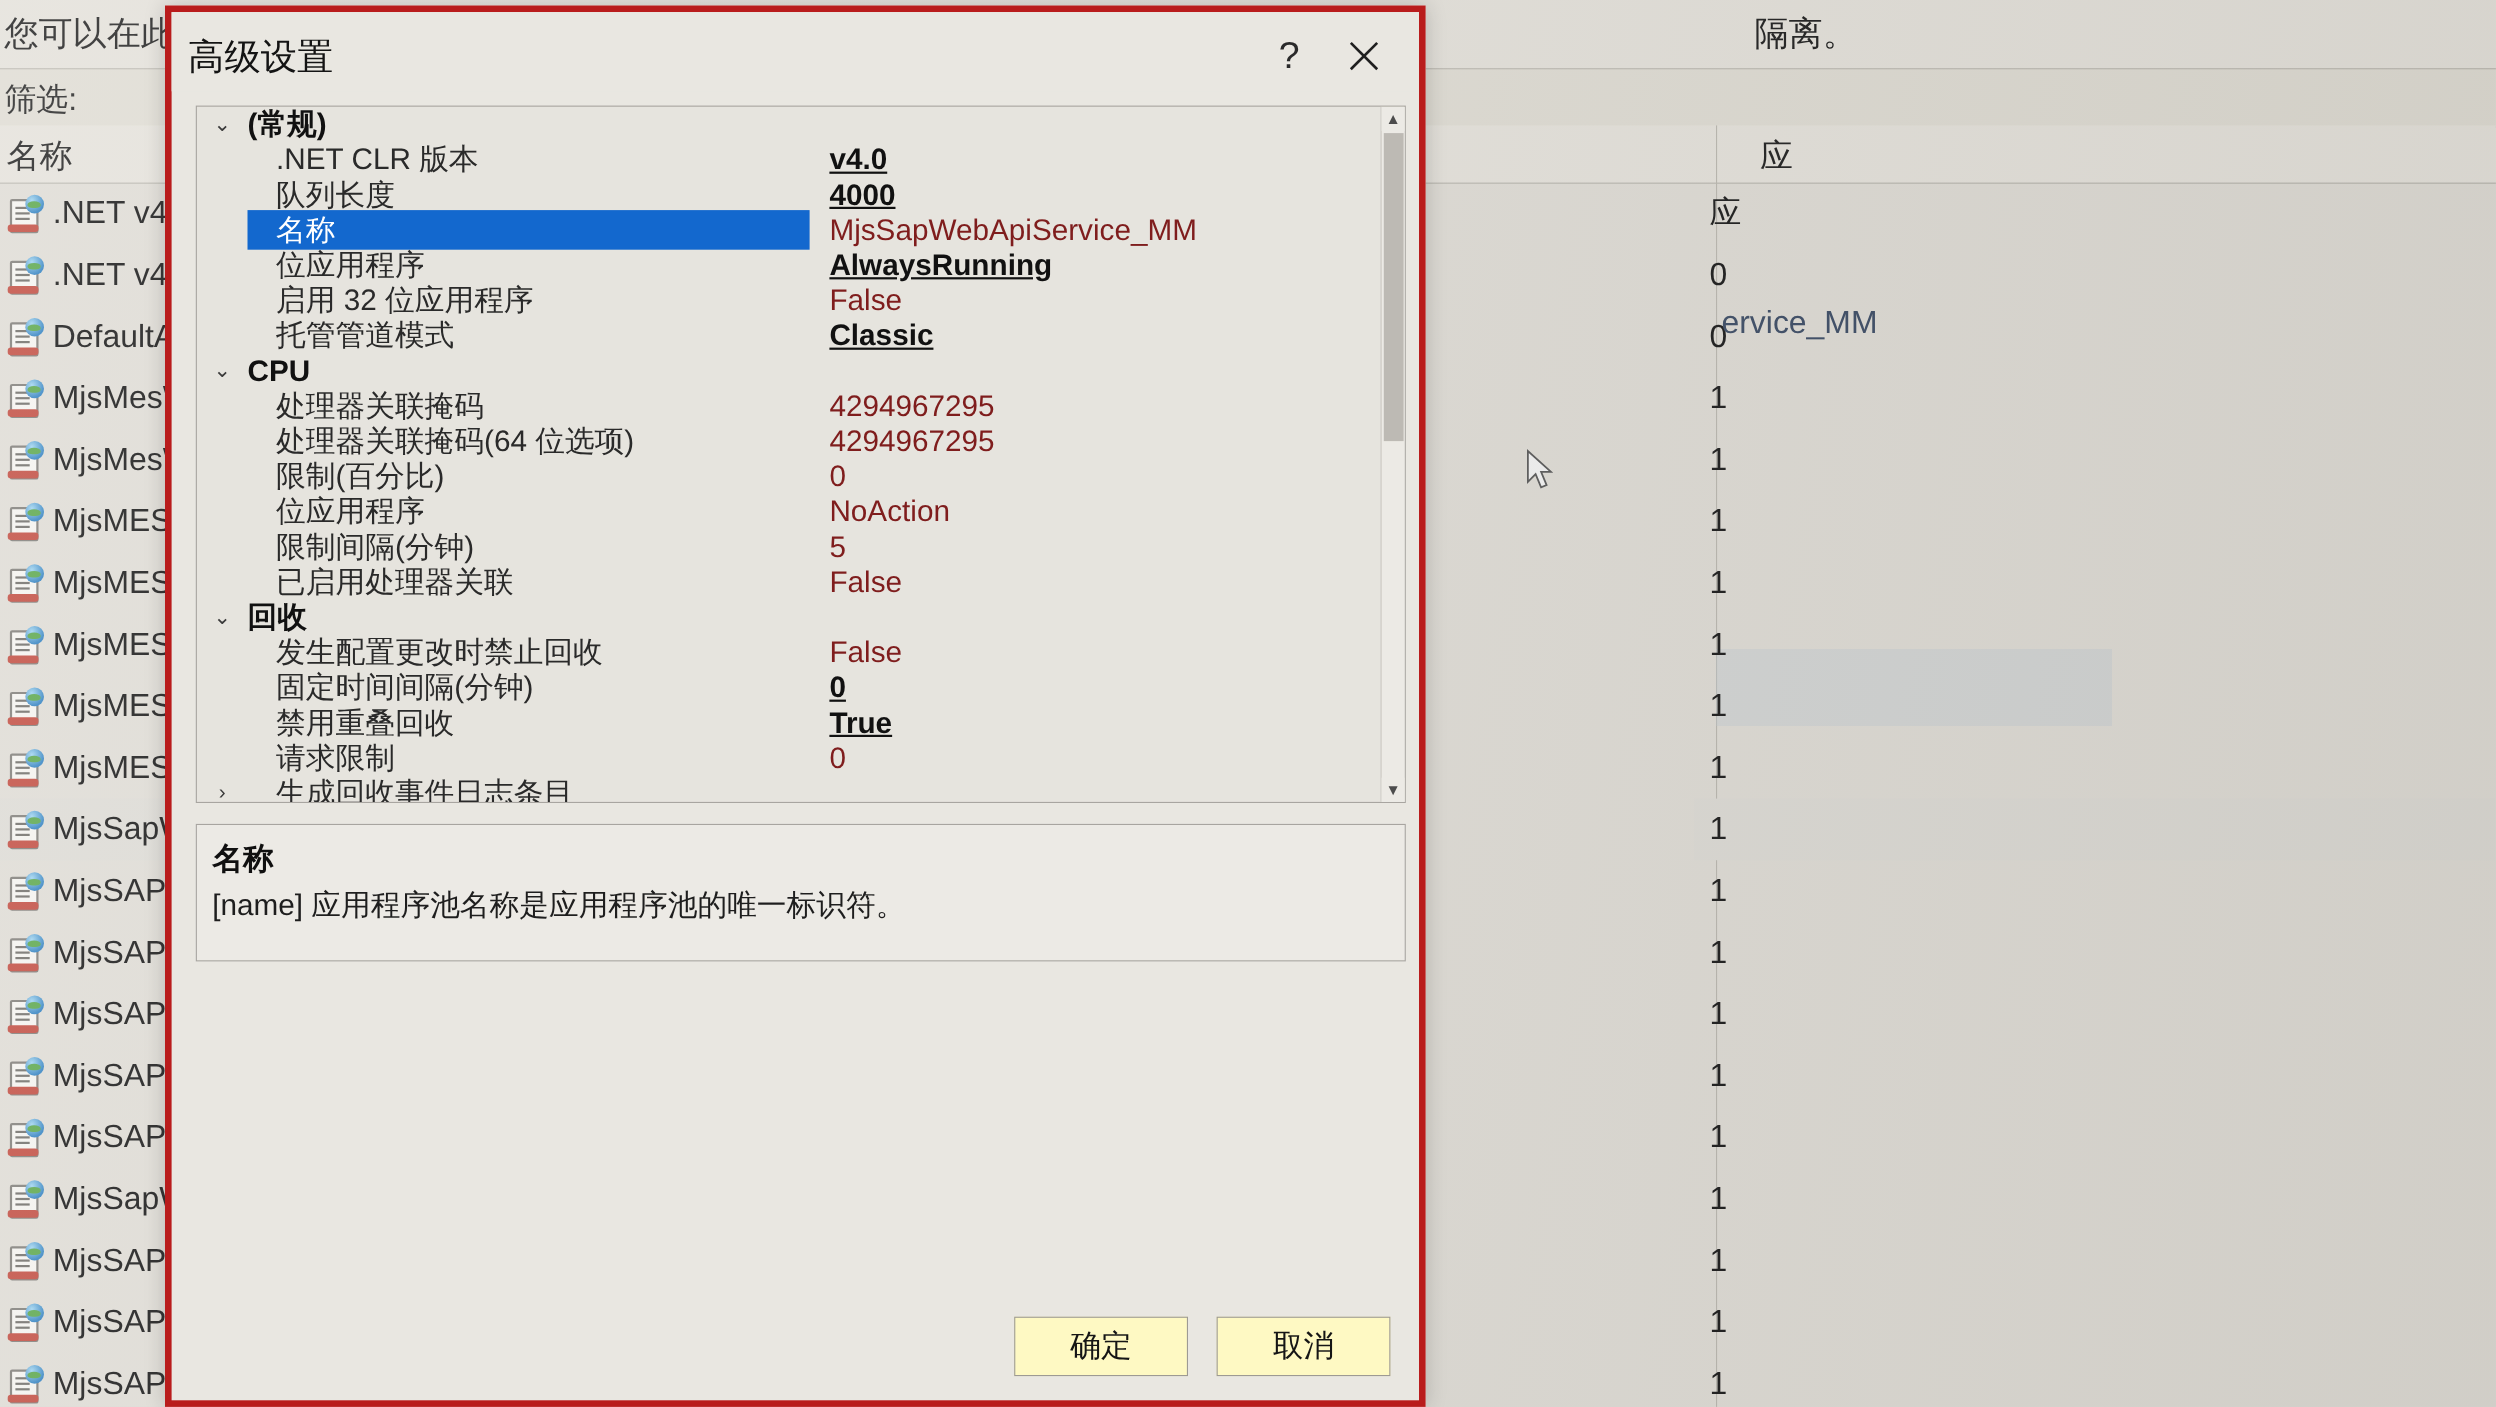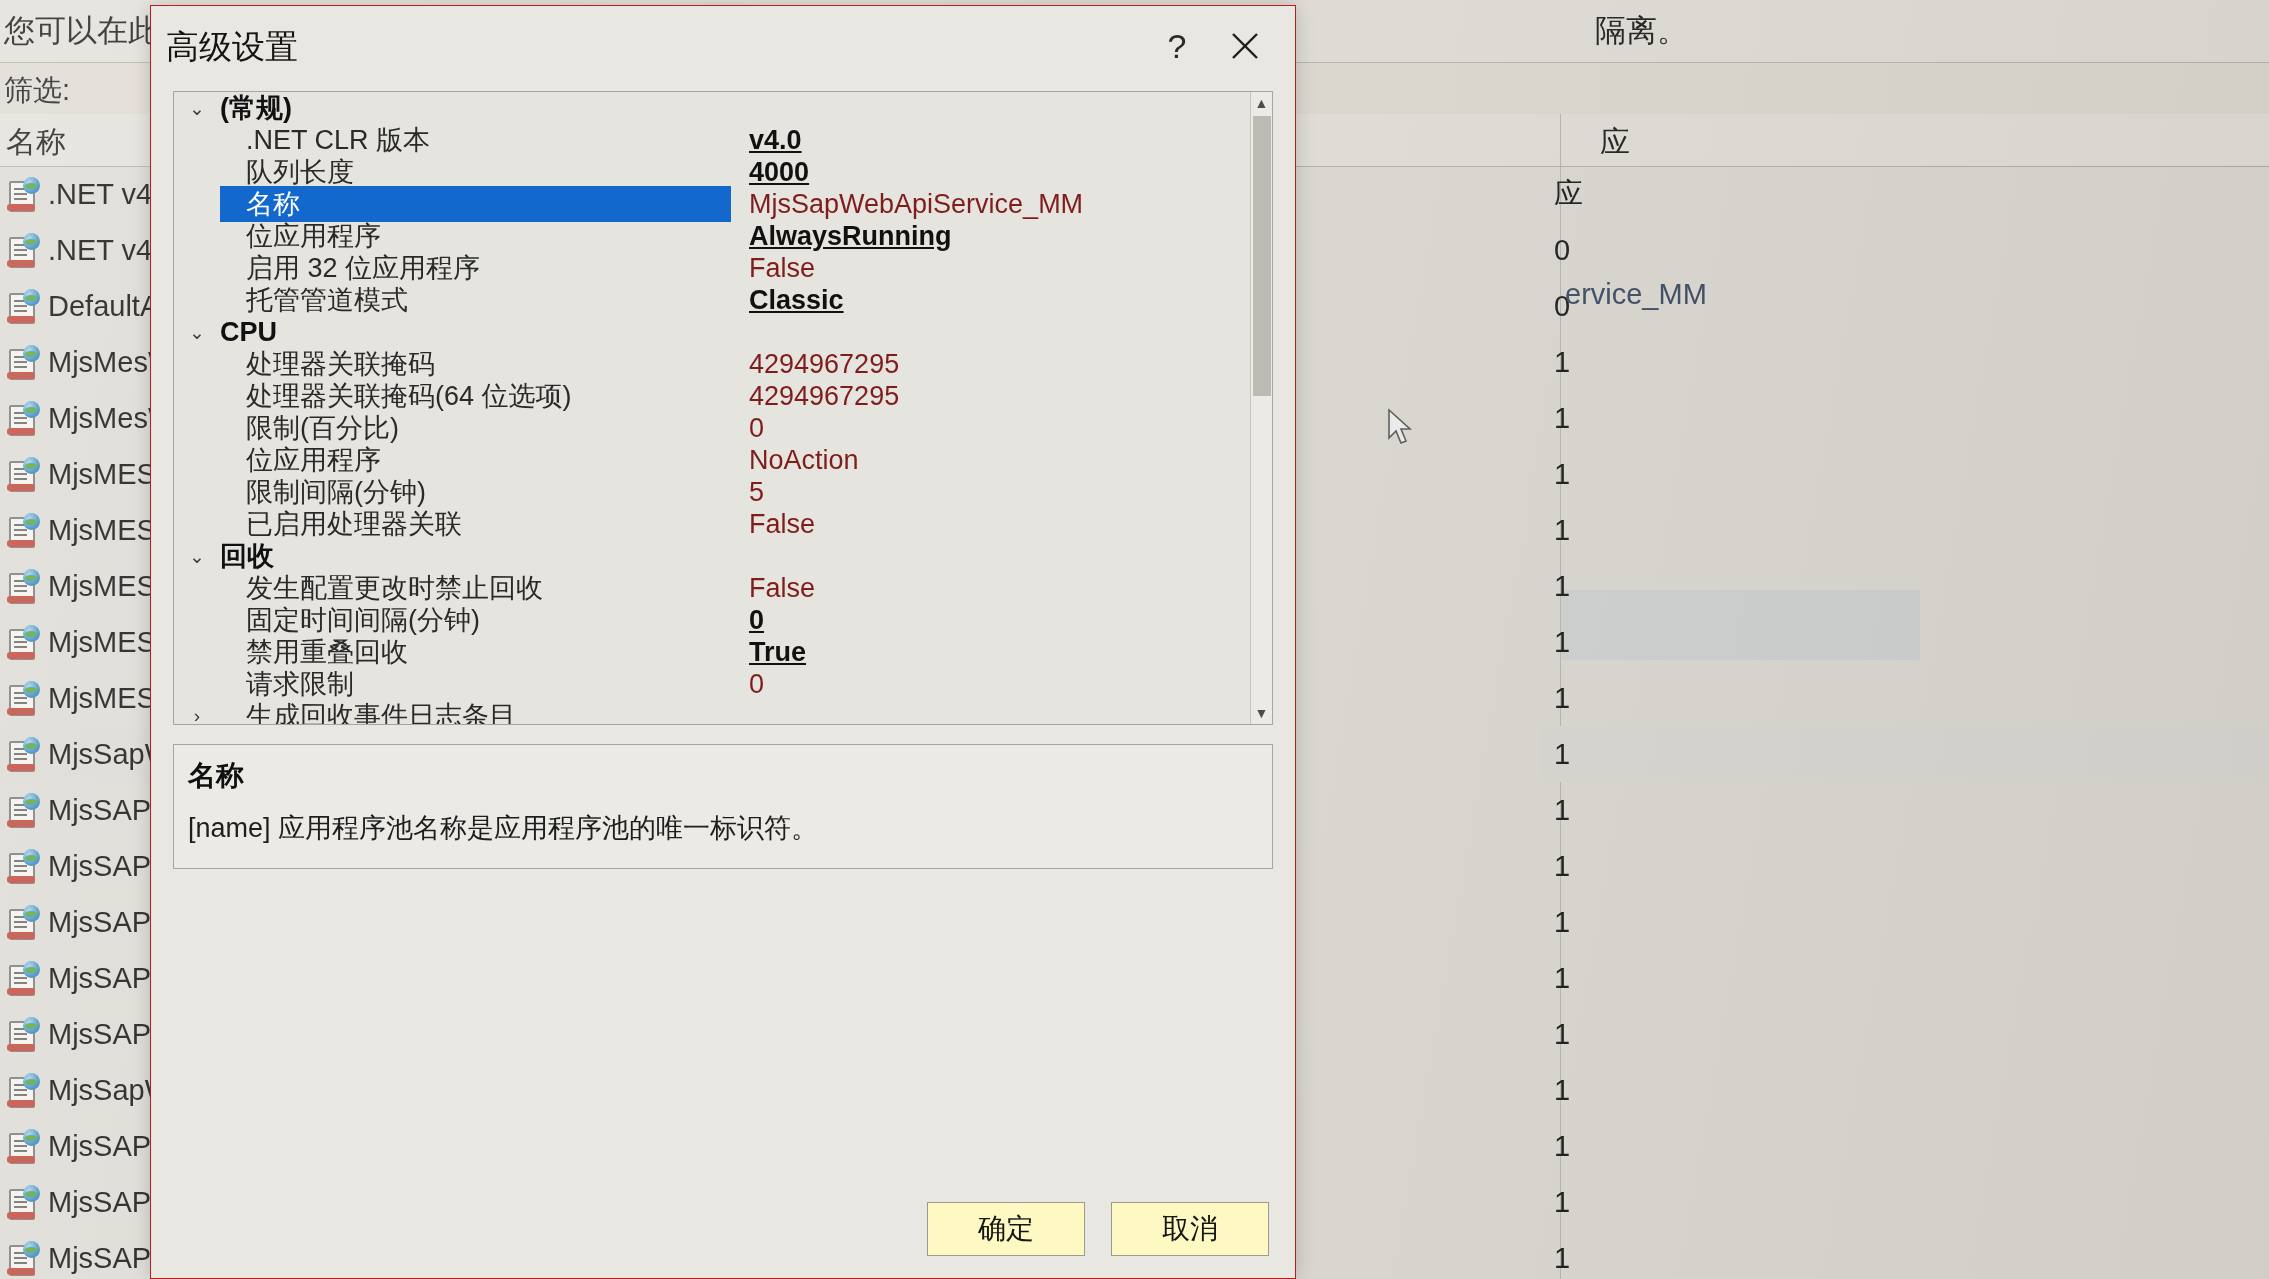--- a/index.html
+++ b/index.html
@@ -57,21 +57,21 @@
   .bg-shade{position:absolute;left:1560px;top:590px;width:360px;height:70px;
     background:rgba(190,200,210,.35);}
 
   .cursor{position:absolute;left:1379px;top:408px;width:0;height:0;
     border-left:10px solid transparent;border-right:10px solid transparent;
     border-top:0;pointer-events:none;}
   .cursor svg{position:absolute;left:-2px;top:0;}
 
   
   #dialog{position:absolute;left:150px;top:5px;width:1146px;height:1274px;
-    background:#e9e7e1;border:1px solid #b91c1c;box-shadow:0 0 18px rgba(0,0,0,.18);
+    background:#e9e7e1;border:6px solid #b91c1c;box-shadow:0 0 18px rgba(0,0,0,.18);
     box-sizing:border-box;}
   .dlg-titlebar{position:relative;height:72px;background:#e9e7e1;}
   .dlg-title{position:absolute;left:15px;top:19px;font-size:33px;color:#141414;}
   .dlg-help{position:absolute;right:92px;top:14px;width:52px;height:52px;
     font-size:34px;color:#2a2a2a;display:flex;align-items:center;justify-content:center;
     cursor:pointer;}
   .dlg-close{position:absolute;right:22px;top:14px;width:56px;height:52px;
     display:flex;align-items:center;justify-content:center;cursor:pointer;}
   .dlg-close svg{display:block;}
 
@@ -95,21 +95,21 @@
   .scrollbar{position:absolute;right:0;top:0;width:22px;height:100%;
     background:#eceae5;border-left:1px solid #c8c5bf;box-sizing:border-box;cursor:pointer;}
   .sb-arrow{height:22px;display:flex;align-items:center;justify-content:center;
     font-size:14px;color:#4c4c4c;background:#eceae5;cursor:pointer;}
   .sb-thumb{position:absolute;left:2px;top:24px;width:18px;height:280px;
     background:#bdbab4;cursor:pointer;}
 
   .desc-wrap{position:absolute;left:22px;top:738px;width:1100px;height:125px;
     background:#eceae5;border:1px solid #a8a5a0;box-sizing:border-box;padding:12px 14px;}
   .desc-title{font-size:28px;font-weight:bold;color:#101010;}
-  .desc-body{font-size:27px;color:#1e1e1e;margin-top:15px;}
+  .desc-body{font-size:27px;color:#1e1e1e;margin-top:5px;}
 
   .btnrow{position:absolute;right:26px;bottom:22px;display:flex;gap:26px;}
   .dlgbtn{width:158px;height:54px;background:#fef9c3;border:1px solid #9d9a94;
     font-size:28px;color:#151515;display:flex;align-items:center;justify-content:center;
     cursor:pointer;box-sizing:border-box;}
 </style>
 </head>
 <body>
 
 <div id="bg">

